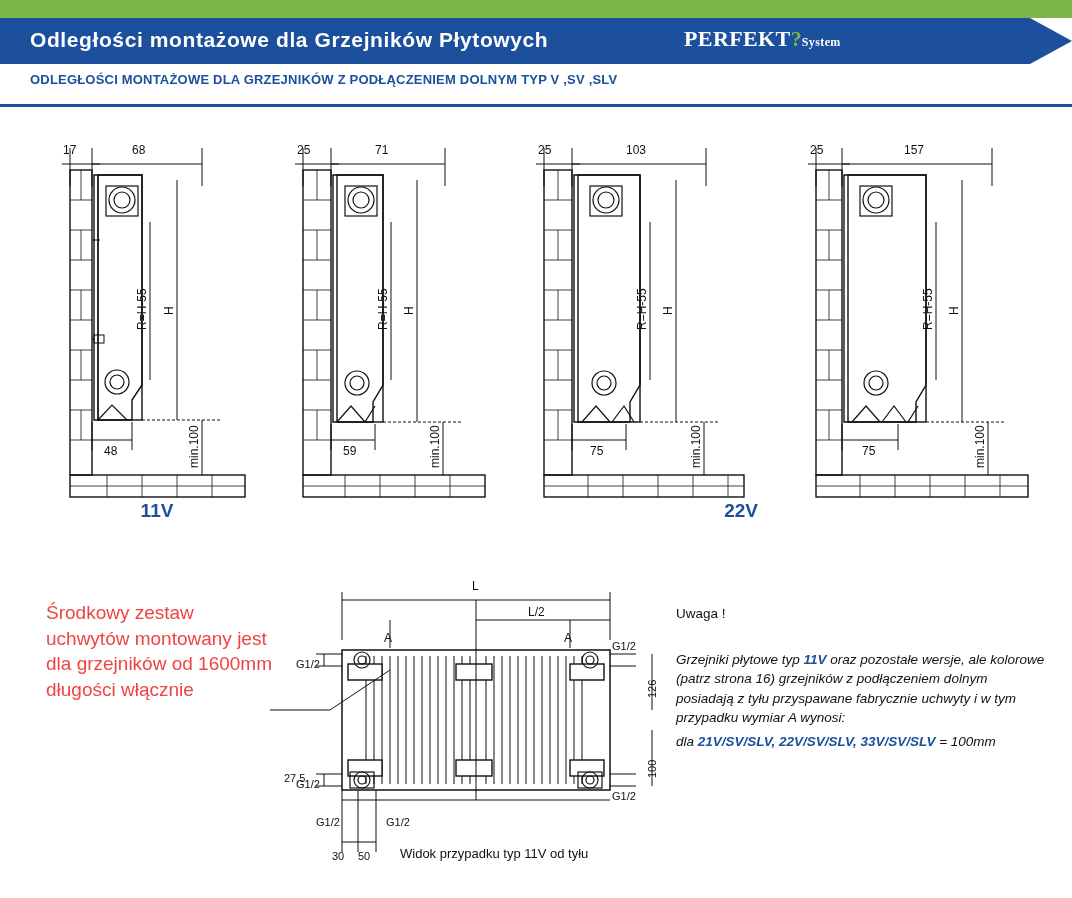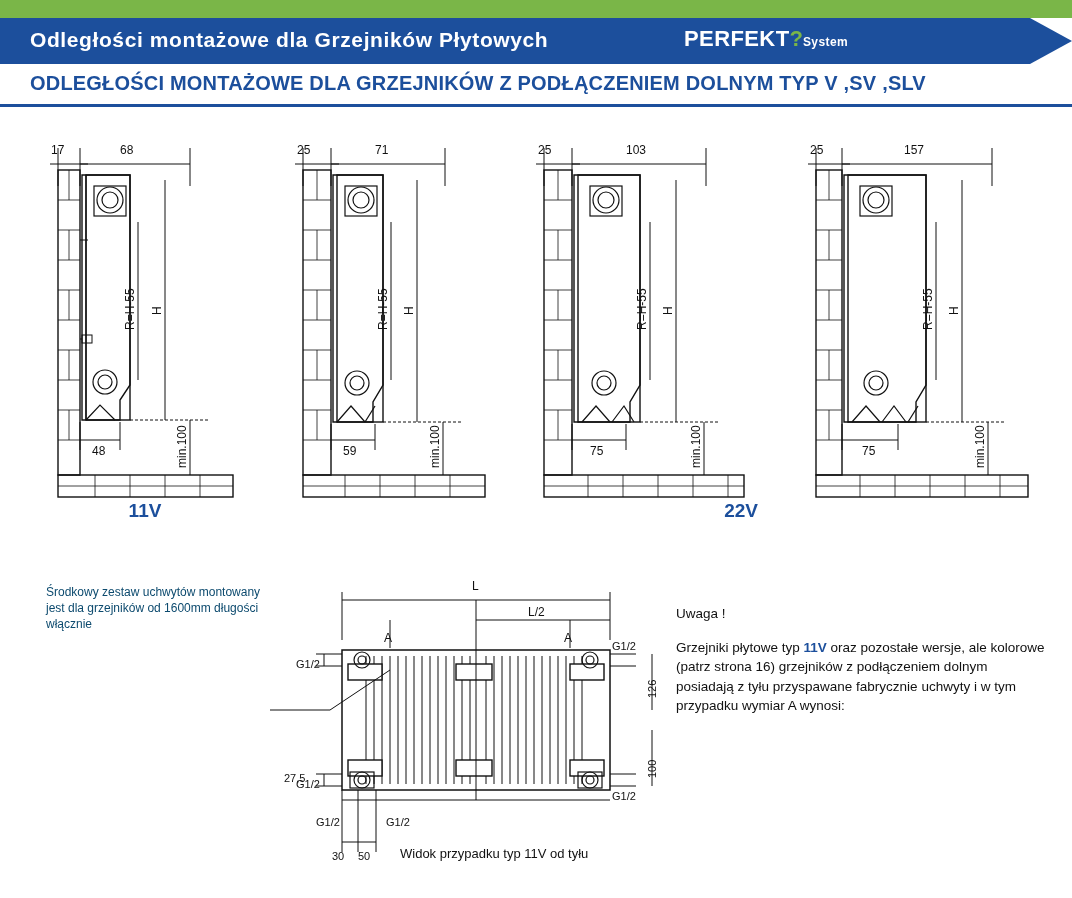--- a/index.html
+++ b/index.html
@@ -24,52 +24,52 @@
     content:"";position:absolute;right:-42px;top:0;
     border-top:23px solid transparent;border-bottom:23px solid transparent;
     border-left:42px solid #1c4f9c;
   }
   .header-title{
     position:absolute;left:30px;top:28px;
     font-size:21px;font-weight:bold;color:#ffffff;letter-spacing:.6px;
     white-space:nowrap;
   }
   .brand{
-    position:absolute;left:684px;top:26px;white-space:nowrap;
+    position:absolute;left:684px;top:26px;white-space:nowrap;font-family:Liberation Serif, serif;
   }
   .brand .b1{font-size:22px;font-weight:bold;color:#ffffff;letter-spacing:.4px;}
   .brand .bq{font-size:22px;font-weight:bold;color:#7ab648;}
   .brand .b2{font-size:12px;font-weight:bold;color:#ffffff;letter-spacing:.4px;}
 
   .subheader-band{
     position:absolute;left:0;top:64px;width:1090px;height:40px;
     background:#ffffff;border-bottom:3px solid #1c4f9c;
   }
   .subheader-title{
     position:absolute;left:30px;top:72px;
-    font-size:20px;font-weight:bold;color:#1c4f9c;letter-spacing:.2px;white-space:nowrap;
+    font-size:13px;font-weight:bold;color:#1c4f9c;letter-spacing:.2px;white-space:nowrap;
   }
 
   
   .col{position:absolute;top:130px;width:250px;height:420px;}
   .col-label{
     position:absolute;top:510px;font-size:19px;font-weight:bold;color:#1c4f9c;
     width:250px;text-align:center;
   }
 
   
   .note-left{
-    position:absolute;left:46px;top:584px;width:230px;font-size:12px;line-height:1.35;color:#0c4a6e;
+    position:absolute;left:46px;top:600px;width:230px;font-size:19px;line-height:1.35;color:#ef4444;
   }
   .note-right{
     position:absolute;left:676px;top:604px;width:372px;font-size:13.5px;line-height:1.45;color:#111;
   }
   .note-right .hl{color:#1c4f9c;font-weight:bold;}
-  .note-right p{margin:0 0 4px 0;}
-  .uwaga{font-size:13.5px;color:#111;margin-bottom:14px;}
+  .note-right p{margin:0 0 4px 0;font-style:italic;}
+  .uwaga{font-size:13.5px;color:#111;margin-bottom:26px;}
 
   .bottom-caption{
     position:absolute;left:400px;top:846px;font-size:13px;color:#111;
   }
   svg{display:block;}
   .s-txt{font-family:"Liberation Sans", sans-serif;font-size:12px;fill:#111;}
   .s-txt-sm{font-family:"Liberation Sans", sans-serif;font-size:11px;fill:#111;}
 </style>
 </head>
 <body>
@@ -78,21 +78,21 @@
 
   <div class="green-bar"></div>
   <div class="header-band"></div>
   <div class="header-title">Odległości  montażowe  dla  Grzejników  Płytowych</div>
   <div class="brand">
     <span class="b1">PERFEKT</span><span class="bq">?</span><span class="b2">System</span>
   </div>
   <div class="subheader-band"></div>
   <div class="subheader-title">ODLEGŁOŚCI MONTAŻOWE DLA GRZEJNIKÓW Z PODŁĄCZENIEM DOLNYM TYP V ,SV ,SLV</div>
 
-  <div class="col" style="left:20px;">
+  <div class="col" style="left:32px;">
     <svg width="250" height="400" viewBox="0 0 250 400">
 
       <g stroke="#111" stroke-width="1" fill="none">
         <line x1="38" y1="18" x2="38" y2="56"></line>
         <line x1="60" y1="18" x2="60" y2="56"></line>
         <line x1="170" y1="18" x2="170" y2="56"></line>
         <line x1="30" y1="34" x2="68" y2="34"></line>
         <line x1="60" y1="34" x2="170" y2="34"></line>
       </g>
       <text class="s-txt" x="31" y="24">17</text>
@@ -505,17 +505,18 @@
 
   <div style="position:absolute;left:270px;top:668px;width:120px;height:40px;">
     <svg width="130" height="50" viewBox="0 0 130 50">
       <polyline points="0,42 60,42 120,2" fill="none" stroke="#111" stroke-width="1"></polyline>
     </svg>
   </div>
 
   <div class="note-right">
     <div class="uwaga">Uwaga !</div>
     <p><span>Grzejniki płytowe typ </span><span class="hl">11V</span><span> oraz pozostałe wersje, ale kolorowe (patrz strona 16) grzejników z podłączeniem dolnym posiadają z tyłu przyspawane fabrycznie uchwyty i w tym przypadku wymiar A wynosi:</span></p>
+    <p><span>dla </span><span class="hl">21V/SV/SLV, 22V/SV/SLV, 33V/SV/SLV</span><span> = 100mm</span></p>
   </div>
 
   <div class="bottom-caption">Widok przypadku typ 11V od tyłu</div>
 
 </div>
 
 </body></html>

